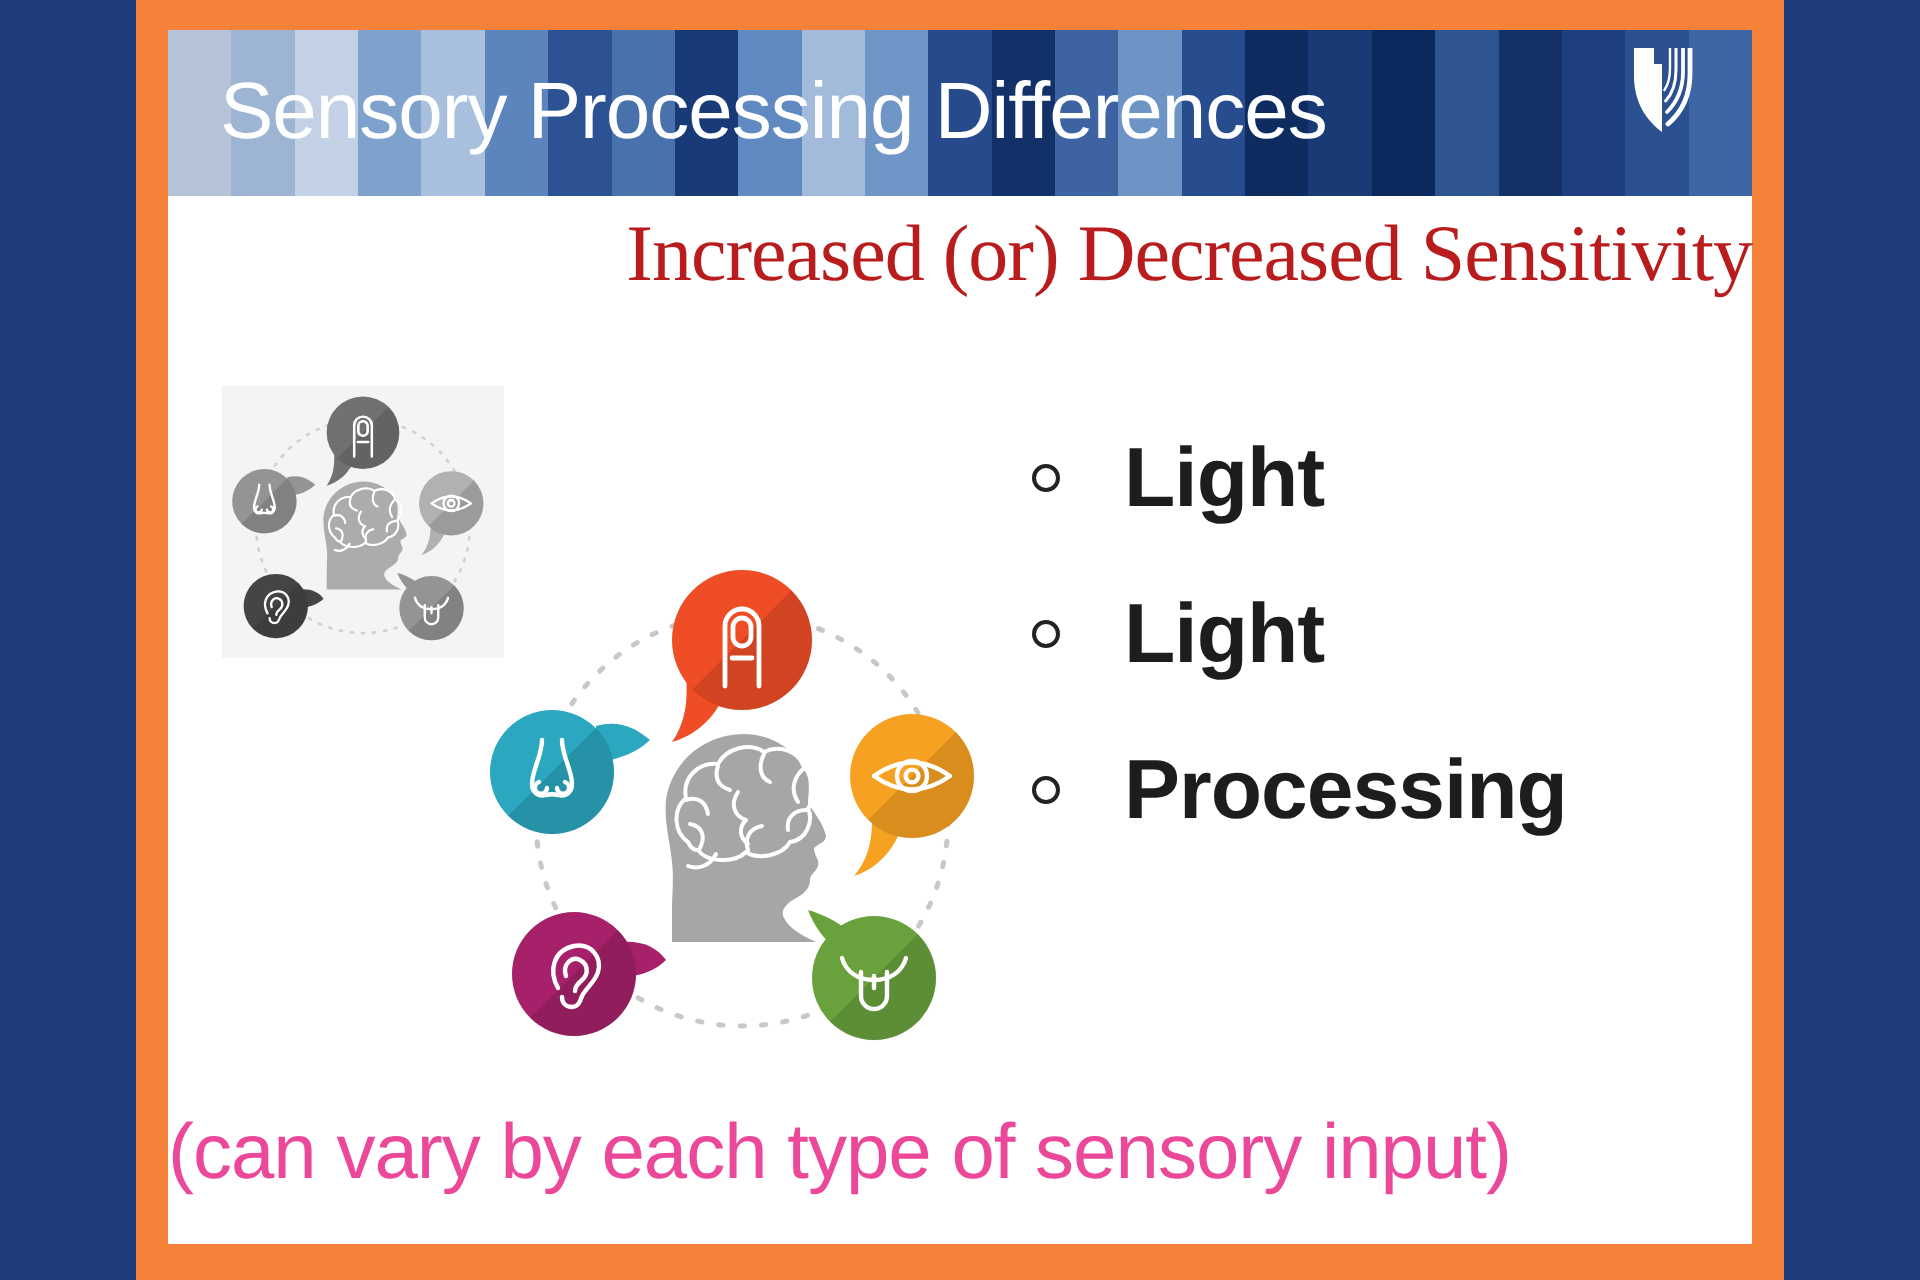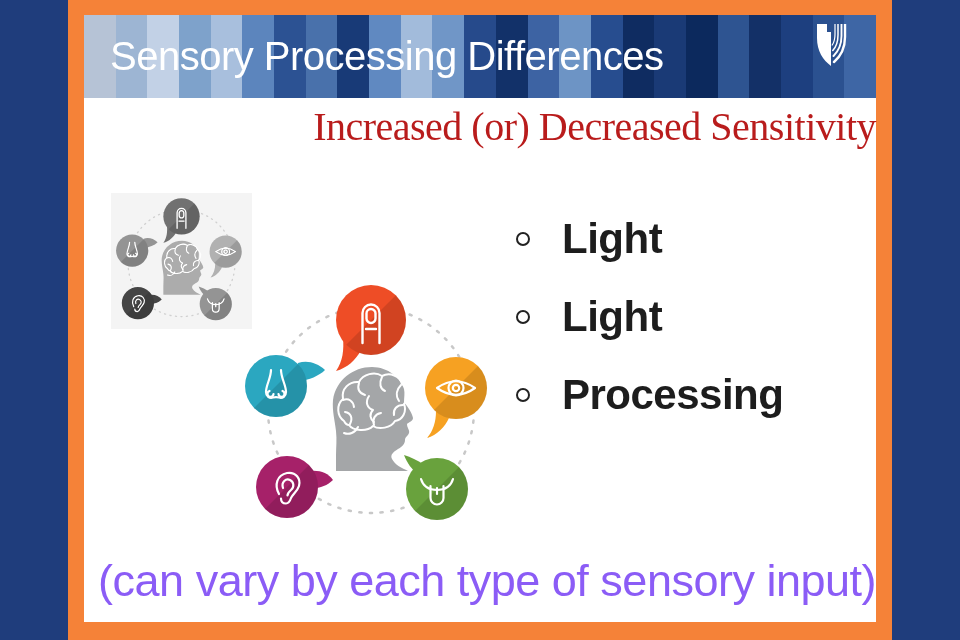--- a/index.html
+++ b/index.html
@@ -52,21 +52,21 @@
     height:78px; display:flex; align-items:center;
     font-size:42px; color:#1d1d1d; letter-spacing:-0.5px; white-space:nowrap;
   }
   .dot {
     width:14px; height:14px; border:2.5px solid #222222; border-radius:50%;
     margin-right:32px; flex:0 0 auto;
   }
 
   .footer {
     position:absolute; top:540px; left:0; width:100%; margin:0;
-    text-align:right; font-size:45px; color:#8b5cf6;
+    text-align:left; font-size:39px; color:#ec4899;
     letter-spacing:-0.5px; white-space:nowrap;
   }
 </style>
 </head>
 <body>
 
 <div class="canvas">
   <div class="frame">
     <div class="content">
 

